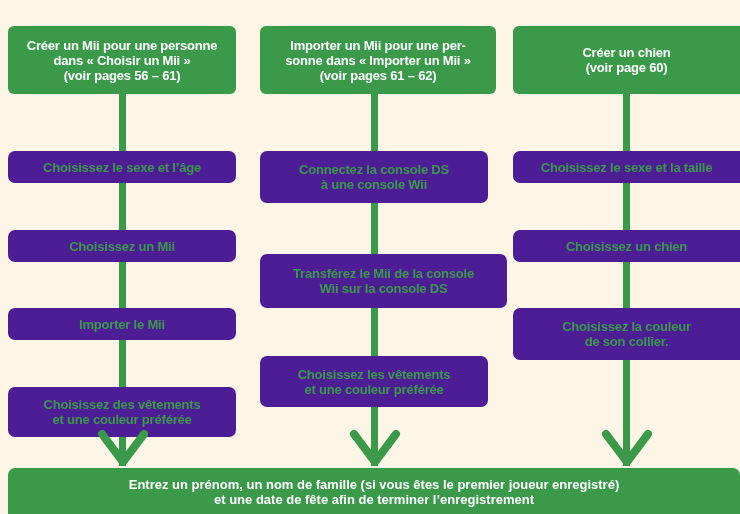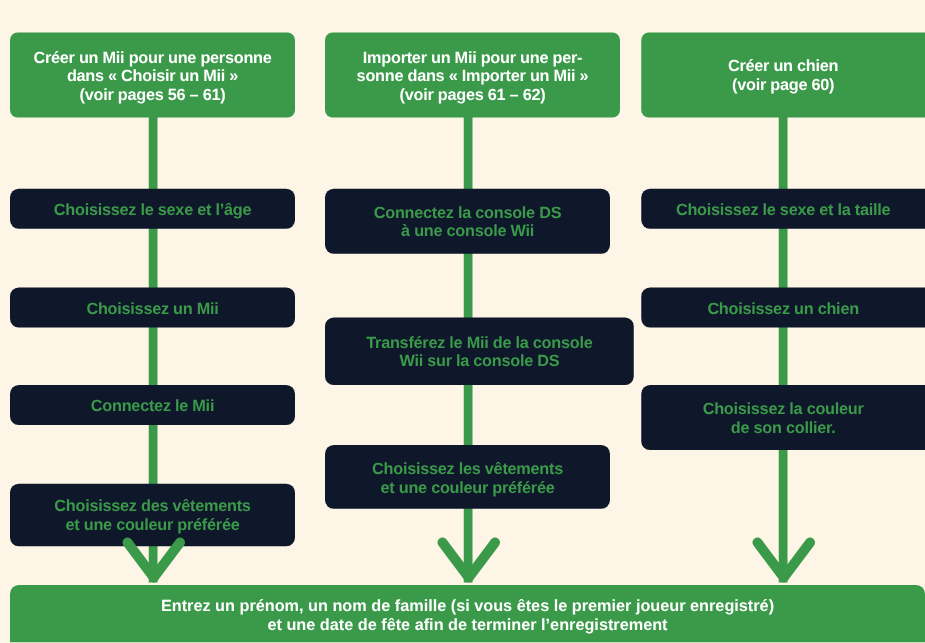--- a/index.html
+++ b/index.html
@@ -24,21 +24,21 @@
       white-space: pre-line;
       margin-top: 18px;
     }
     .head {
       background: #3a9a4a;
       color: #ffffff;
       border-radius: 6px;
       top: 8px; height: 68px;
     }
     .step {
-      background: #0f172a;
+      background: #4c1d95;
       color: #3a9a4a;
       border-radius: 7px;
     }
     .line {
       position: absolute;
       width: 7px;
       background: #3a9a4a;
     }
     .final {
       position: absolute;
@@ -58,21 +58,21 @@
   </style>
 </head>
 <body>
 
 <div class="line" style="left:119px; top:76px; height:390px;"></div>
 <div class="box head" style="left:8px; width:228px;">Créer un Mii pour une personne
 dans « Choisir un Mii »
 (voir pages 56 – 61)</div>
 <div class="box step" style="left:8px; top:133px; width:228px; height:32px;">Choisissez le sexe et l’âge</div>
 <div class="box step" style="left:8px; top:212px; width:228px; height:32px;">Choisissez un Mii</div>
-<div class="box step" style="left:8px; top:290px; width:228px; height:32px;">Connectez le Mii</div>
+<div class="box step" style="left:8px; top:290px; width:228px; height:32px;">Importer le Mii</div>
 <div class="box step" style="left:8px; top:369px; width:228px; height:50px;">Choisissez des vêtements
 et une couleur préférée</div>
 <svg class="arrow" style="left:96px; top:420px;" width="54" height="48" viewBox="0 0 54 48">
   <path d="M6 14 L27 42 L48 14" fill="none" stroke="#3a9a4a" stroke-width="8" stroke-linecap="round" stroke-linejoin="round"></path>
 </svg>
 
 <div class="line" style="left:371px; top:76px; height:390px;"></div>
 <div class="box head" style="left:260px; width:236px;">Importer un Mii pour une per-
 sonne dans « Importer un Mii »
 (voir pages 61 – 62)</div>

